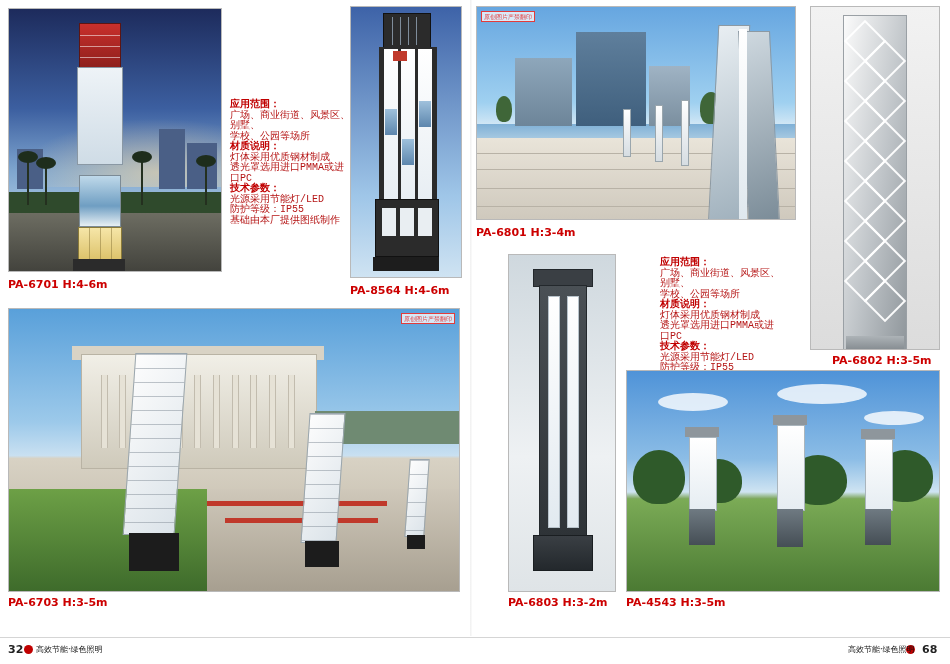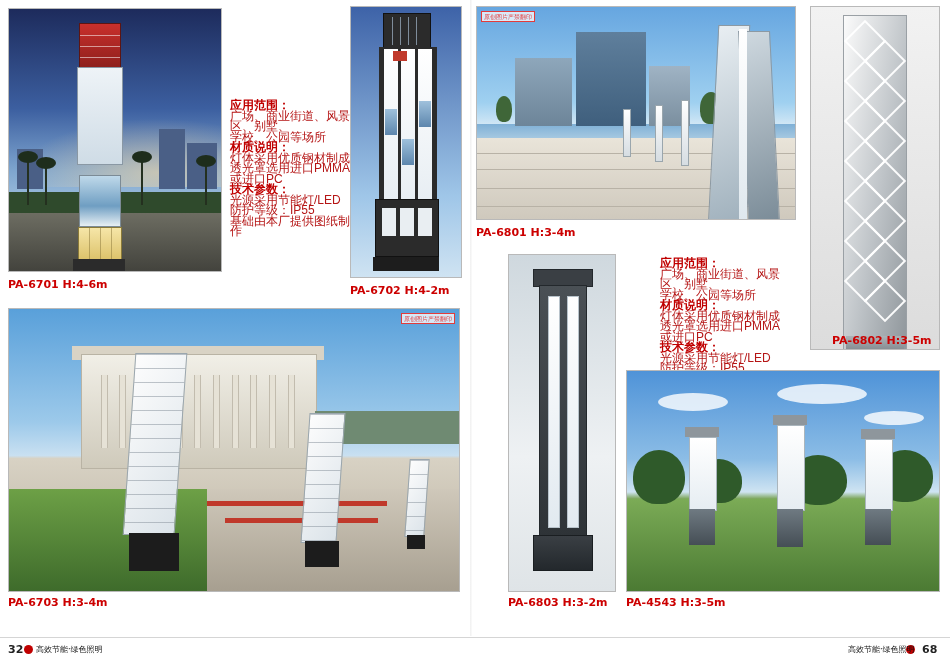--- a/index.html
+++ b/index.html
@@ -50,25 +50,25 @@
     border: 1px solid #e23b3b;
     padding: 0 2px;
     background: rgba(255,255,255,0.75);
     white-space: nowrap;
     line-height: 9px;
   }
 
   
   .spec {
     position: absolute;
-    font-size: 12px;
+    font-size: 10px;
     line-height: 10.5px;
     color: #b01010;
     width: 120px;
-    font-family: Liberation Sans, sans-serif;
+    font-family: Liberation Mono, monospace;
   }
   .spec .h { font-weight: bold; color: #c00000; }
   .spec .l { color: #b51515; display: block; }
 
   
   .footer-bar {
     position: absolute;
     left: 0; top: 637px;
     width: 950px; height: 27px;
     background: #ffffff;
@@ -252,21 +252,21 @@
       </div>
       <div class="red"></div>
       <div class="low">
         <div class="win" style="left:6px; top:8px; width:14px; height:28px;"></div>
         <div class="win" style="left:24px; top:8px; width:14px; height:28px;"></div>
         <div class="win" style="left:42px; top:8px; width:14px; height:28px;"></div>
       </div>
       <div class="foot"></div>
     </div>
   </div>
-  <div class="cap" style="left:350px; top:284px;">PA-6702  H:4-2m</div>
+  <div class="cap" style="left:350px; top:284px;">PA-8564  H:4-6m</div>
 
   <div class="photo s6801" style="left:476px; top:6px; width:320px; height:214px;">
     <div class="water"></div>
     <div class="pav">
       <div class="line" style="top:18%"></div>
       <div class="line" style="top:38%"></div>
       <div class="line" style="top:62%"></div>
       <div class="line" style="top:84%"></div>
     </div>
     <div class="b1"></div>
@@ -301,21 +301,21 @@
         <div class="d" style="left:20px; top:60px;"></div>
         <div class="d" style="left:20px; top:100px;"></div>
         <div class="d" style="left:20px; top:140px;"></div>
         <div class="d" style="left:20px; top:180px;"></div>
         <div class="d" style="left:20px; top:220px;"></div>
         <div class="d" style="left:20px; top:260px;"></div>
       </div>
       <div class="foot"></div>
     </div>
   </div>
-  <div class="cap" style="left:832px; top:334px;">PA-6802  H:3-5m</div>
+  <div class="cap" style="left:832px; top:354px;">PA-6802  H:3-5m</div>
 
   <div class="photo s6703" style="left:8px; top:308px; width:452px; height:284px;">
     <div class="roof"></div>
     <div class="bldg">
       <div class="col" style="left:8%"></div>
         <div class="col" style="left:16%"></div>
       <div class="col" style="left:24%"></div>
         <div class="col" style="left:32%"></div>
       <div class="col" style="left:40%"></div>
         <div class="col" style="left:48%"></div>
@@ -341,21 +341,21 @@
     </div>
     <div class="sail-base" style="left:296px; top:232px; width:34px; height:26px;"></div>
 
     <div class="sail" style="left:398px; top:150px; width:18px; height:76px; transform: skewX(-4deg);">
       <div class="m"></div>
     </div>
     <div class="sail-base" style="left:398px; top:226px; width:18px; height:14px;"></div>
 
     <div class="watermark" style="right:4px; top:4px;">原创图片严禁翻印</div>
   </div>
-  <div class="cap" style="left:8px; top:596px;">PA-6703  H:3-4m</div>
+  <div class="cap" style="left:8px; top:596px;">PA-6703  H:3-5m</div>
 
   <div class="spec" style="left:660px; top:258px;">
     <span class="h">应用范围：</span>
     <span class="l">广场、商业街道、风景区、别墅、</span>
     <span class="l">学校、公园等场所</span>
     <span class="h">材质说明：</span>
     <span class="l">灯体采用优质钢材制成</span>
     <span class="l">透光罩选用进口PMMA或进口PC</span>
     <span class="h">技术参数：</span>
     <span class="l">光源采用节能灯/LED</span>

